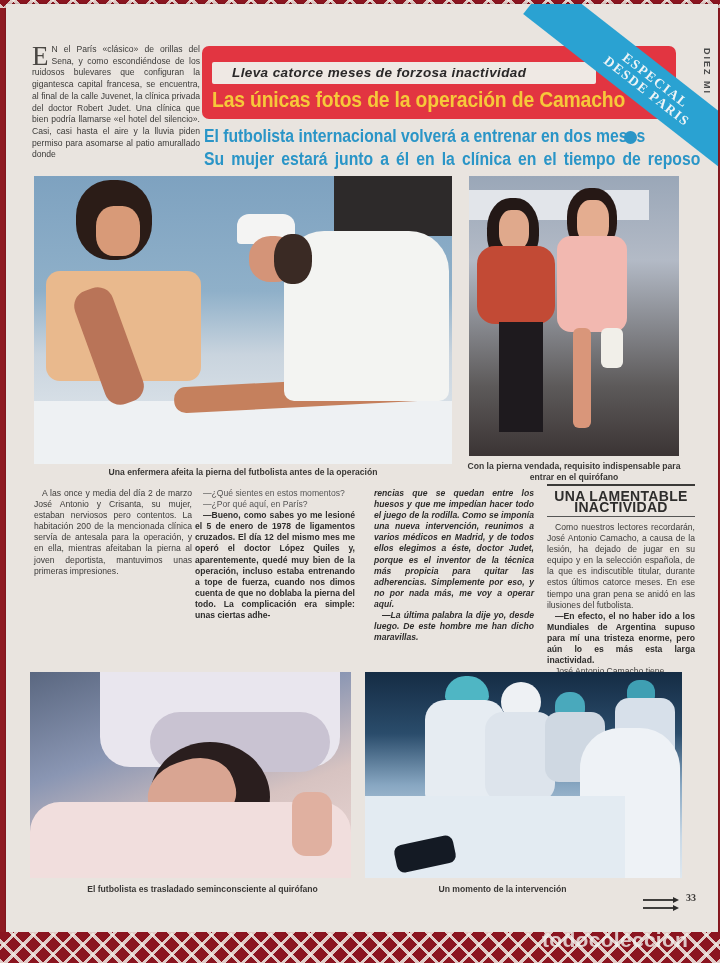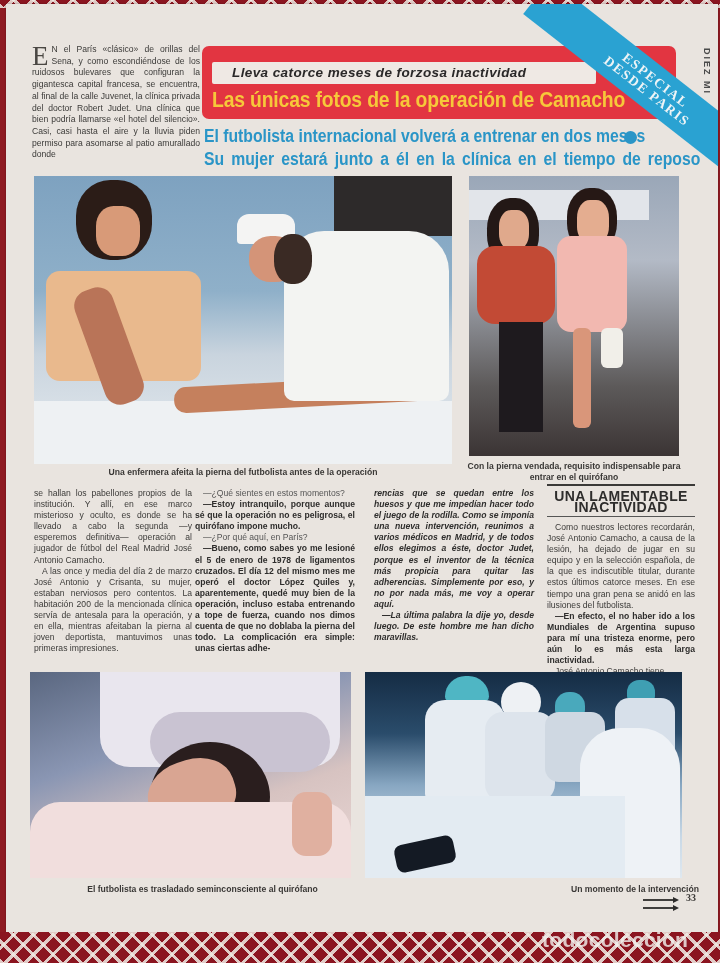--- a/index.html
+++ b/index.html
@@ -100,21 +100,21 @@
     }
     .shape { position: absolute; }
 
     .caption {
       font-size: 8.6px; font-weight: bold; color: #3a3836; text-align: center;
       line-height: 11px;
     }
     .cap1 { left: 28px; top: 463px; width: 418px; }
     .cap2 { left: 457px; top: 457px; width: 222px; text-align: center; }
     .cap3 { left: 26px; top: 880px; width: 321px; text-align: center; padding-left: 20px; }
-    .cap4 { left: 376px; top: 880px; width: 317px; text-align: right; }
+    .cap4 { left: 338px; top: 880px; width: 317px; }
 
     
     .col {
       font-size: 8.6px; line-height: 11.1px; color: #3b3a38; text-align: justify;
     }
     .col p { text-indent: 8px; }
     .col .b { font-weight: bold; color: #2e2d2c; }
     .col .q { color: #555; }
     .c1 { left: 28px; top: 484px; width: 158px; }
     .c2 { left: 189px; top: 484px; width: 160px; }
@@ -193,27 +193,25 @@
     <div class="shape" style="left:30px;top:146px;width:44px;height:110px;background:#1e1a1e;"></div>
     <div class="shape" style="left:98px;top:12px;width:50px;height:64px;background:#261815;border-radius:45%;"></div>
     <div class="shape" style="left:108px;top:24px;width:32px;height:44px;background:#e4ad90;border-radius:40%;"></div>
     <div class="shape" style="left:88px;top:60px;width:70px;height:96px;background:#f2b8b0;border-radius:14px;"></div>
     <div class="shape" style="left:132px;top:152px;width:22px;height:40px;background:#f1efe9;border-radius:6px;"></div>
     <div class="shape" style="left:104px;top:152px;width:18px;height:100px;background:#d9967a;border-radius:6px;"></div>
   </div>
   <div class="abs caption cap2">Con la pierna vendada, requisito indispensable para entrar en el quirófano</div>
 
   <div class="abs col c1">
-    <p style="text-indent:0">se hallan los pabellones propios de la institución. Y allí, en ese marco misterioso y oculto, es donde se ha llevado a cabo la segunda —y esperemos definitiva— operación al jugador de fútbol del Real Madrid José Antonio Camacho.</p>
     <p>A las once y media del día 2 de marzo José Antonio y Crisanta, su mujer, estaban nerviosos pero contentos. La habitación 200 de la mencionada clínica servía de antesala para la operación, y en ella, mientras afeitaban la pierna al joven deportista, mantuvimos unas primeras impresiones.</p>
   </div>
 
   <div class="abs col c2">
     <p class="q">—¿Qué sientes en estos momentos?</p>
-    <p class="b">—Estoy intranquilo, porque aunque sé que la operación no es peligrosa, el quirófano impone mucho.</p>
     <p class="q">—¿Por qué aquí, en París?</p>
     <p class="b">—Bueno, como sabes yo me lesioné el 5 de enero de 1978 de ligamentos cruzados. El día 12 del mismo mes me operó el doctor López Quiles y, aparentemente, quedé muy bien de la operación, incluso estaba entrenando a tope de fuerza, cuando nos dimos cuenta de que no doblaba la pierna del todo. La complicación era simple: unas ciertas adhe-</p>
   </div>
 
   <div class="abs col c3">
     <p class="b" style="text-indent:0">rencias que se quedan entre los huesos y que me impedían hacer todo el juego de la rodilla. Como se imponía una nueva intervención, reunimos a varios médicos en Madrid, y de todos ellos elegimos a éste, doctor Judet, porque es el inventor de la técnica más propicia para quitar las adherencias. Simplemente por eso, y no por nada más, me voy a operar aquí.</p>
     <p class="b" style="">—La última palabra la dije yo, desde luego. De este hombre me han dicho maravillas.</p>
   </div>
 
   <div class="abs rule"></div>

